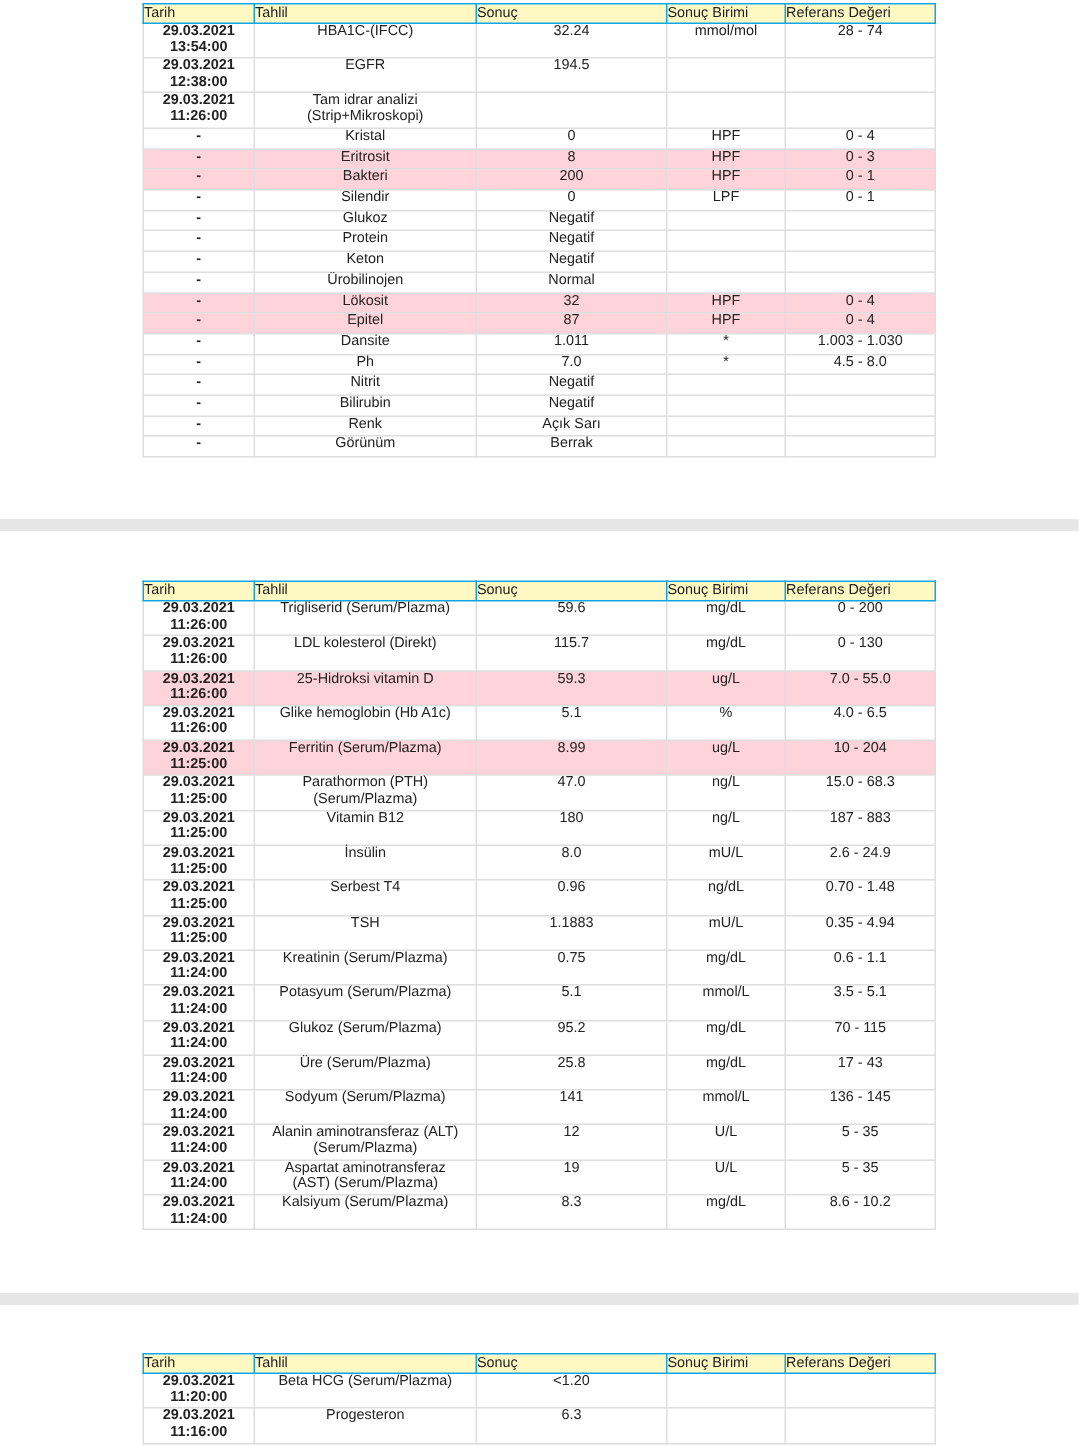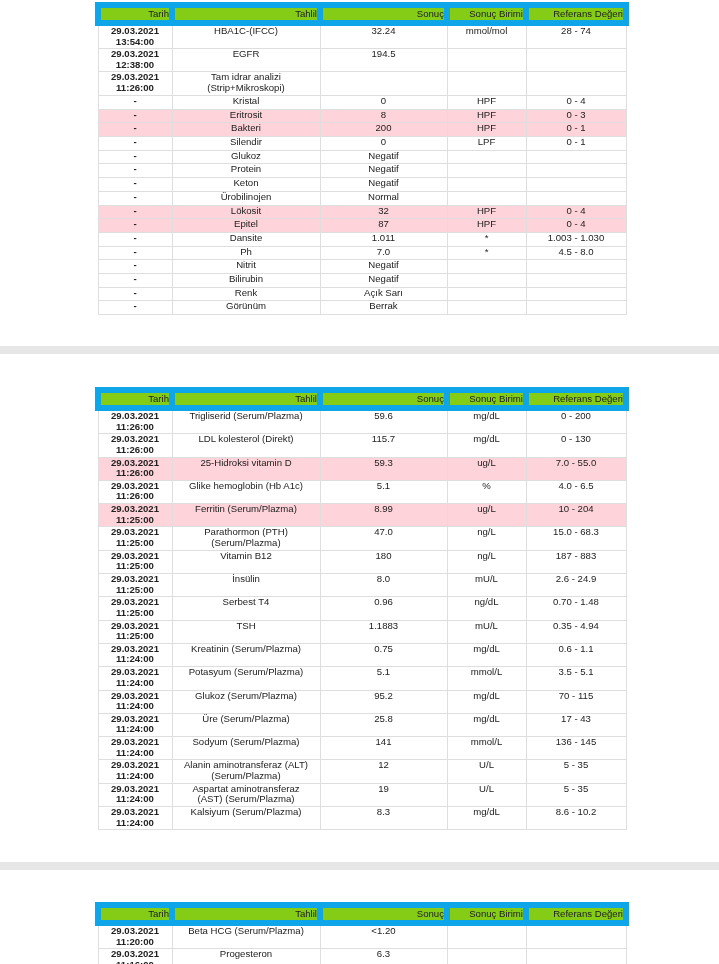--- a/index.html
+++ b/index.html
@@ -1,22 +1,22 @@
 <!DOCTYPE html>
 <html><head>
 <meta charset="utf-8">
 <style>
   html, body { margin:0; padding:0; background:#ffffff; }
   body { width:719px; height:964px; position:relative; overflow:hidden;
          font-family:"Liberation Sans", sans-serif; color:#222; }
   .sep { position:absolute; left:0; width:719px; height:8px; background:#e6e6e6; }
   table.lab { position:absolute; left:95px; width:528px; border-collapse:collapse;
               table-layout:fixed; font-size:9.6px; line-height:10.5px; }
-  table.lab th { background:#84cc16; border:6px solid #0ea5e9; font-weight:normal;
-                 color:#222; height:12px; padding:0; text-align:right; }
+  table.lab th { background:#fef9c3; border:1px solid #0ea5e9; font-weight:normal;
+                 color:#222; height:12px; padding:0; text-align:left; }
   table.lab td { border:1px solid #dedede; text-align:center; vertical-align:top;
                  padding:0; color:#222; }
   table.lab col.c1 { width:74px; } table.lab col.c2 { width:148px; }
   table.lab col.c3 { width:127px; } table.lab col.c4 { width:79px; }
   table.lab col.c5 { width:100px; }
   tr.hl td { background:#fed3d9; }
   #t1 td { height:12.7px; }
   #t1 tr.tall td { height:22px; }
   #t1 tr.tall2 td { height:23px; }
   #t2 td, #t3 td { height:22.3px; }

